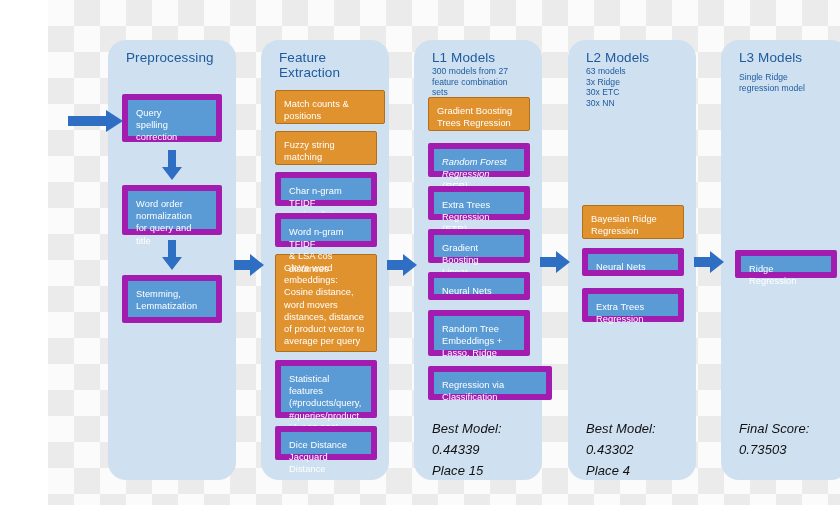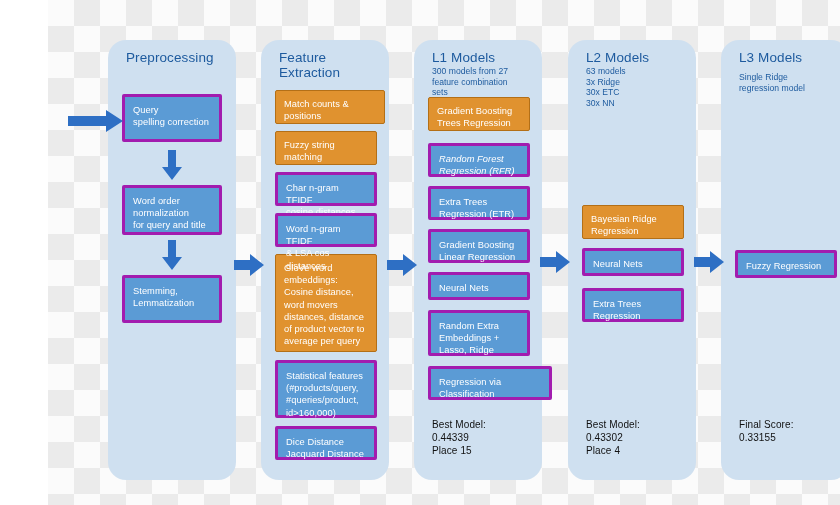--- a/index.html
+++ b/index.html
@@ -62,33 +62,34 @@
     box-sizing: border-box;
     border-radius: 2px;
     color: #ffffff;
     font-size: 9.3px;
     line-height: 12.2px;
     padding: 7px 8px 6px 8px;
     letter-spacing: 0.05px;
   }
   .node.blue {
     background: #5b9bd5;
-    border: 3px solid #a21caf;
+    border: 6px solid #a21caf;
   }
   .node.orange {
     background: #e0922f;
     border: 1px solid #b36f17;
   }
 
   .score {
     position: absolute;
-    font-size: 10px;
-    line-height: 13px;
+    font-size: 13px;
+    line-height: 21px;
     color: #111111;
     letter-spacing: 0.1px;
+    font-style: italic;
   }
 
   
   .arrow {
     position: absolute;
     display: block;
   }
   .arrow svg { display: block; }
 
   .arrow-down { position: absolute; display: block; }
@@ -202,21 +203,21 @@
     <div class="node blue" style="left:14px; top:189px; width:102px; height:34px;">
       <span style="white-space: pre-line;">Gradient Boosting
 Linear Regression</span>
     </div>
 
     <div class="node blue" style="left:14px; top:232px; width:102px; height:28px;">
       <span style="white-space: pre-line;">Neural Nets</span>
     </div>
 
     <div class="node blue" style="left:14px; top:270px; width:102px; height:46px;">
-      <span style="white-space: pre-line;">Random Extra
+      <span style="white-space: pre-line;">Random Tree
 Embeddings +
 Lasso, Ridge</span>
     </div>
 
     <div class="node blue" style="left:14px; top:326px; width:124px; height:34px;">
       <span style="white-space: pre-line;">Regression via
 Classification</span>
     </div>
 
     <div class="score" style="left: 18px; top: 378px; white-space: pre-line;">Best Model:
@@ -249,25 +250,25 @@
 0.43302
 Place 4</div>
   </div>
 
   <div class="panel" style="left:673px; width:128px;">
     <div class="panel-title" style="white-space: pre-line;">L3 Models</div>
     <div class="panel-sub" style="top: 32px; white-space: pre-line;">Single Ridge
 regression model</div>
 
     <div class="node blue" style="left:14px; top:210px; width:102px; height:28px;">
-      <span style="white-space: pre-line;">Fuzzy Regression</span>
+      <span style="white-space: pre-line;">Ridge Regression</span>
     </div>
 
     <div class="score" style="left: 18px; top: 378px; white-space: pre-line;">Final Score:
-0.33155</div>
+0.73503</div>
   </div>
 
   <div class="arrow" style="left:20px; top:110px;">
     <svg width="55" height="22" viewBox="0 0 55 22">
       <polygon points="0,6 38,6 38,0 55,11 38,22 38,16 0,16" fill="#2e6fc4"></polygon>
     </svg>
   </div>
 
   <div class="arrow" style="left:186px; top:254px;">
     <svg width="30" height="22" viewBox="0 0 30 22">

